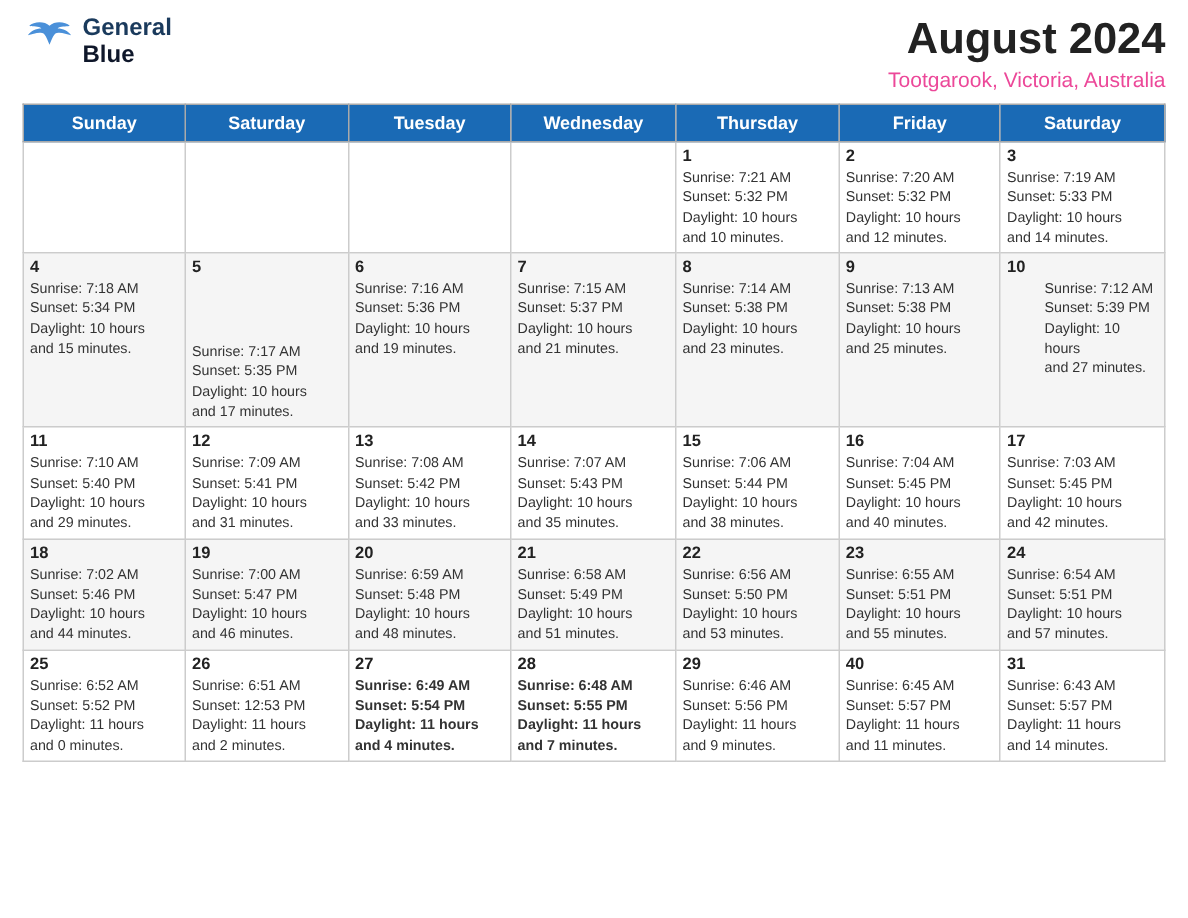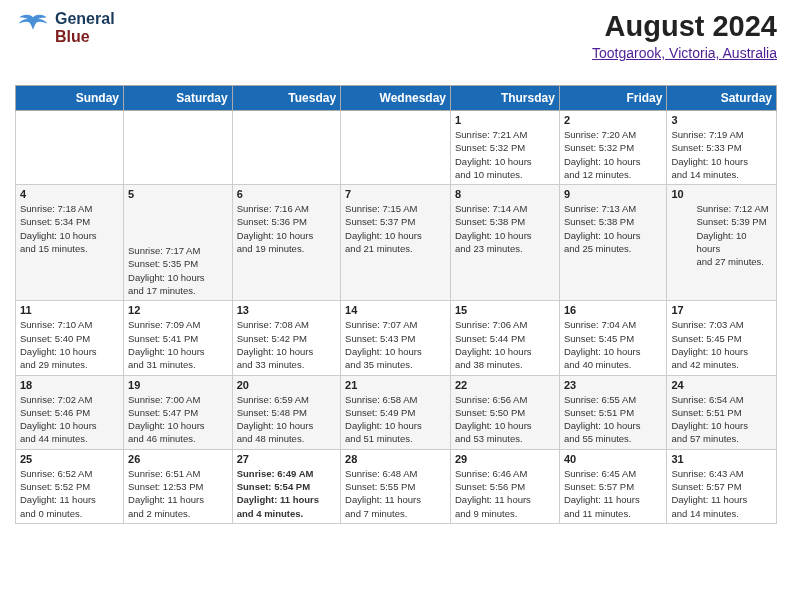--- a/index.html
+++ b/index.html
@@ -7,48 +7,47 @@
       font-family: Arial, sans-serif;
       background: #fff;
       width: 792px;
       min-height: 612px;
       padding: 10px 15px;
     }
     .header {
       display: flex;
       justify-content: space-between;
       align-items: flex-start;
-      margin-bottom: 24px;
+      margin-bottom: 8px;
     }
     .title-block {
       text-align: right;
     }
     .month-year {
       font-size: 29px;
       font-weight: bold;
       color: #222;
     }
     .location {
       font-size: 14px;
-      color: #4c1d95;
+      color: #ec4899;
       margin-top: 2px;
-      text-decoration: underline;
     }
     .calendar {
       width: 100%;
       border-collapse: collapse;
       border: 1px solid #ccc;
     }
     .calendar th {
       background: #1a6ab5;
       color: #fff;
       font-size: 12px;
       font-weight: bold;
       padding: 5px 4px;
-      text-align: right;
+      text-align: center;
       border: 1px solid #aaa;
     }
     .calendar td {
       vertical-align: top;
       border: 1px solid #ccc;
       padding: 3px 4px;
       font-size: 10px;
       width: 113px;
       min-height: 80px;
       background: #fff;
@@ -87,21 +86,21 @@
       line-height: 1.1;
     }
     .logo-general {
       font-size: 16px;
       font-weight: bold;
       color: #1a3a5c;
     }
     .logo-blue {
       font-size: 16px;
       font-weight: bold;
-      color: #7f1d1d;
+      color: #0f172a;
     }
   </style>
 </head>
 <body>
 
 <div class="header">
   <div class="logo-container">
     <svg class="logo-icon" viewBox="0 0 40 40">
 
       <path d="M20 8 C24 4, 32 5, 35 8 C32 9, 28 8, 26 10 C30 10, 34 12, 36 15 C32 14, 27 12, 24 14 C22 16, 21 20, 20 22 C19 20, 18 16, 16 14 C13 12, 8 14, 4 15 C6 12, 10 10, 14 10 C12 8, 8 9, 5 8 C8 5, 16 4, 20 8Z" fill="#4a90d9"></path>
@@ -327,21 +326,21 @@
         </td>
         <td>
           <span class="day-num">27</span>
           <div class="day-info" style="white-space: pre-line; font-weight: bold;">Sunrise: 6:49 AM
 Sunset: 5:54 PM
 Daylight: 11 hours
 and 4 minutes.</div>
         </td>
         <td>
           <span class="day-num">28</span>
-          <div class="day-info" style="white-space: pre-line;">Sunrise: 6:48 AM
+          <div class="day-info" style="white-space: pre-line; font-weight: bold;">Sunrise: 6:48 AM
 Sunset: 5:55 PM
 Daylight: 11 hours
 and 7 minutes.</div>
         </td>
         <td>
           <span class="day-num">29</span>
           <div class="day-info" style="white-space: pre-line;">Sunrise: 6:46 AM
 Sunset: 5:56 PM
 Daylight: 11 hours
 and 9 minutes.</div>

